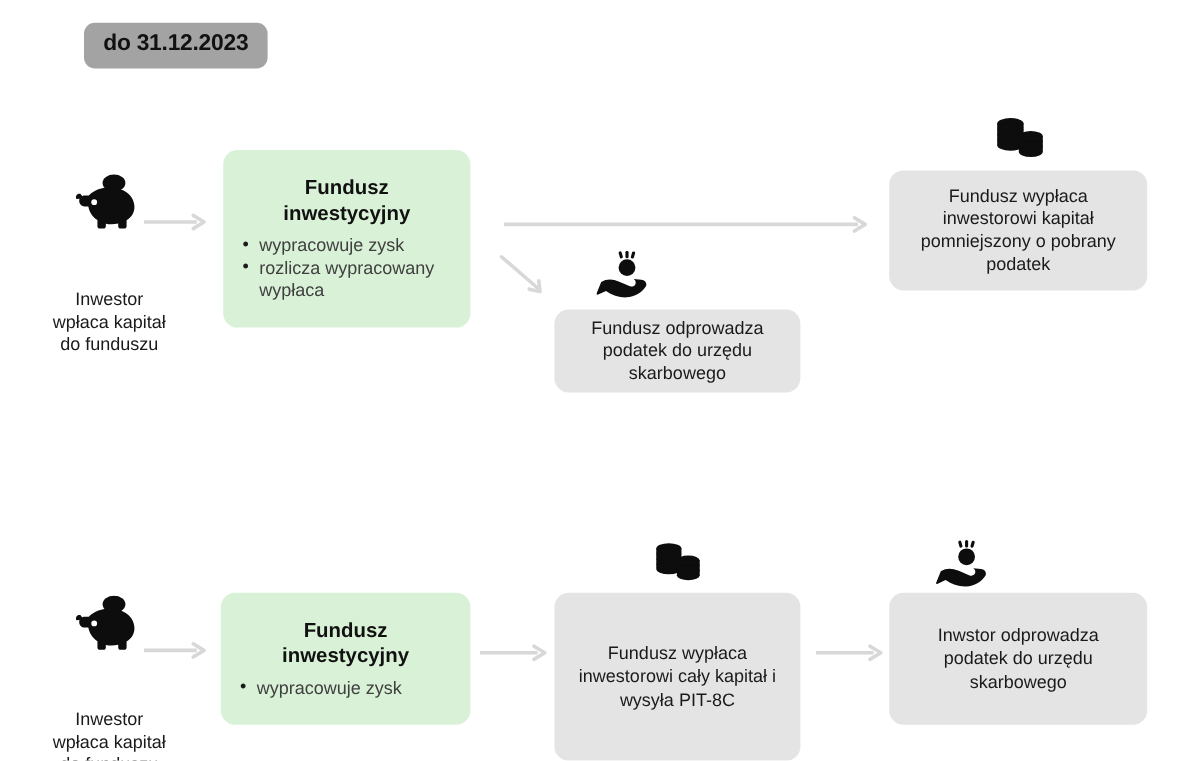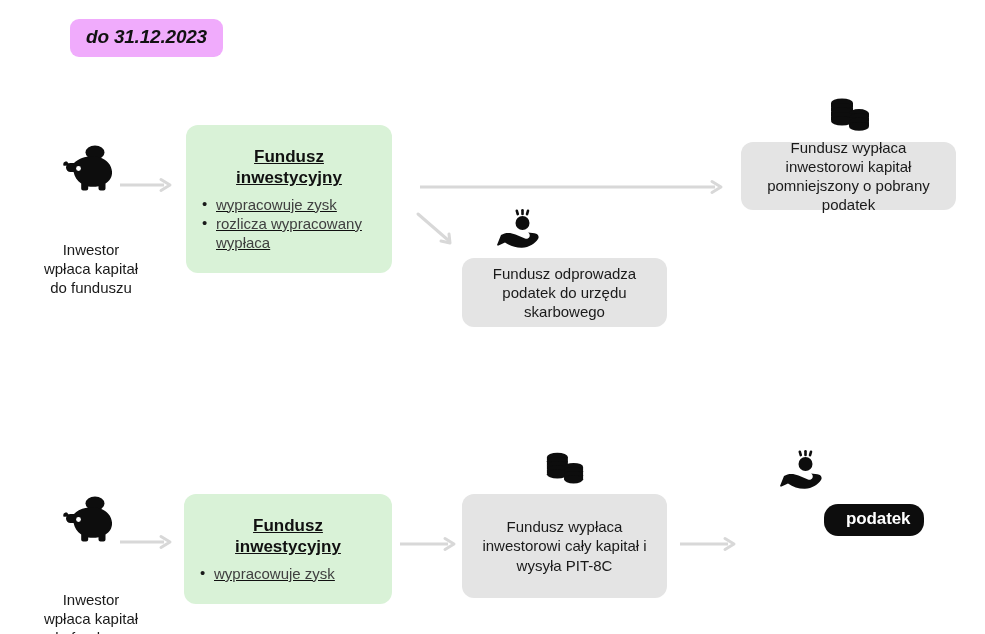--- a/index.html
+++ b/index.html
@@ -26,32 +26,32 @@
     align-items: center;
     justify-content: center;
     border-radius: 9px;
     font-weight: bold;
     font-size: 19px;
     letter-spacing: -0.2px;
     color: #111111;
     padding: 7px 16px 9px 16px;
     white-space: nowrap;
   }
-  .period-gray { background: #f0abfc; font-style: italic; }
+  .period-gray { background: #a3a3a3; }
   .period-green { background: #d4f1d2; }
 
   
   .card {
     box-sizing: border-box;
     border-radius: 12px;
     display: flex;
     flex-direction: column;
     justify-content: center;
   }
-  .card-green { background: #d9f2d7; text-decoration: underline; }
+  .card-green { background: #d9f2d7; }
   .card-gray  { background: #e4e4e4; }
 
   .card-title {
     text-align: center;
     font-weight: bold;
     font-size: 17px;
     line-height: 1.25;
     color: #111111;
     margin: 0 0 6px 0;
     padding: 0 10px;
@@ -218,21 +218,21 @@
         <rect x="20" y="15.5" width="20" height="4"></rect>
         <ellipse cx="30" cy="19.8" rx="10" ry="4.4"></ellipse>
         <rect x="20" y="19.8" width="20" height="4"></rect>
         <ellipse cx="30" cy="24.1" rx="10" ry="4.4"></ellipse>
         <rect x="20" y="24.1" width="20" height="4"></rect>
         <ellipse cx="30" cy="28.4" rx="10" ry="4.4"></ellipse>
       </g>
     </svg>
   </div>
 
-  <div class="abs card card-gray" style="left:741px; top:142px; width:215px; height:68px;">
+  <div class="abs card card-gray" style="left:741px; top:142px; width:215px; height:100px;">
     <div class="card-body">Fundusz wypłaca inwestorowi kapitał pomniejszony o pobrany podatek</div>
   </div>
 
 
   <div class="abs" style="left:62px; top:496px;">
     <svg class="icon" width="56" height="46" viewBox="0 0 56 46" aria-hidden="true">
       <ellipse cx="33" cy="7.5" rx="9.5" ry="7" fill="#0d0d0d"></ellipse>
       <path d="M12,18 C18,11.5 30,9.5 38,12.5 C45,15 49.5,20 50,26.5
                C50.4,31.6 47.8,36 43.5,38.6 L43.5,43.5 C43.5,44.6 42.6,45.5 41.5,45.5
                L38.5,45.5 C37.4,45.5 36.5,44.6 36.5,43.5 L36.5,41.2
@@ -290,21 +290,21 @@
         <rect x="20" y="15.5" width="20" height="4"></rect>
         <ellipse cx="30" cy="19.8" rx="10" ry="4.4"></ellipse>
         <rect x="20" y="19.8" width="20" height="4"></rect>
         <ellipse cx="30" cy="24.1" rx="10" ry="4.4"></ellipse>
         <rect x="20" y="24.1" width="20" height="4"></rect>
         <ellipse cx="30" cy="28.4" rx="10" ry="4.4"></ellipse>
       </g>
     </svg>
   </div>
 
-  <div class="abs card card-gray" style="left:462px; top:494px; width:205px; height:104px;">
+  <div class="abs card card-gray" style="left:462px; top:494px; width:205px; height:140px;">
     <div class="card-body">Fundusz wypłaca inwestorowi cały kapitał i wysyła PIT-8C</div>
   </div>
 
   <div class="abs" style="left:680px; top:537px;">
     <svg class="arrow-svg" width="58" height="14" viewBox="0 0 58 14">
       <line x1="0" y1="7" x2="48" y2="7" stroke="#d8d8d8" stroke-width="3"></line>
       <polyline points="45,1.5 54,7 45,12.5" fill="none" stroke="#d8d8d8" stroke-width="3" stroke-linecap="round" stroke-linejoin="round"></polyline>
     </svg>
   </div>
 
@@ -320,14 +320,17 @@
                C29.6,30.2 31.6,29.6 32.4,28 C33.2,26.4 32.6,24.4 31,23.6
                L37.5,24.2 C41,24.6 42.6,27.6 41,30 C38,34.6 32,38.5 25,38.8
                C19,39 13,37 8,33.4 L1.5,36.5 C0.4,37 -0.4,36 0.4,35 Z" fill="#0d0d0d"></path>
     </svg>
   </div>
 
   <div class="abs" style="left:824px; top:456px;">
     <span class="tax-pill">podatek</span>
   </div>
 
+  <div class="abs card card-gray" style="left:741px; top:494px; width:215px; height:110px;">
+    <div class="card-body">Inwstor odprowadza podatek do urzędu skarbowego</div>
+  </div>
 
 </div>
 
 </body></html>

